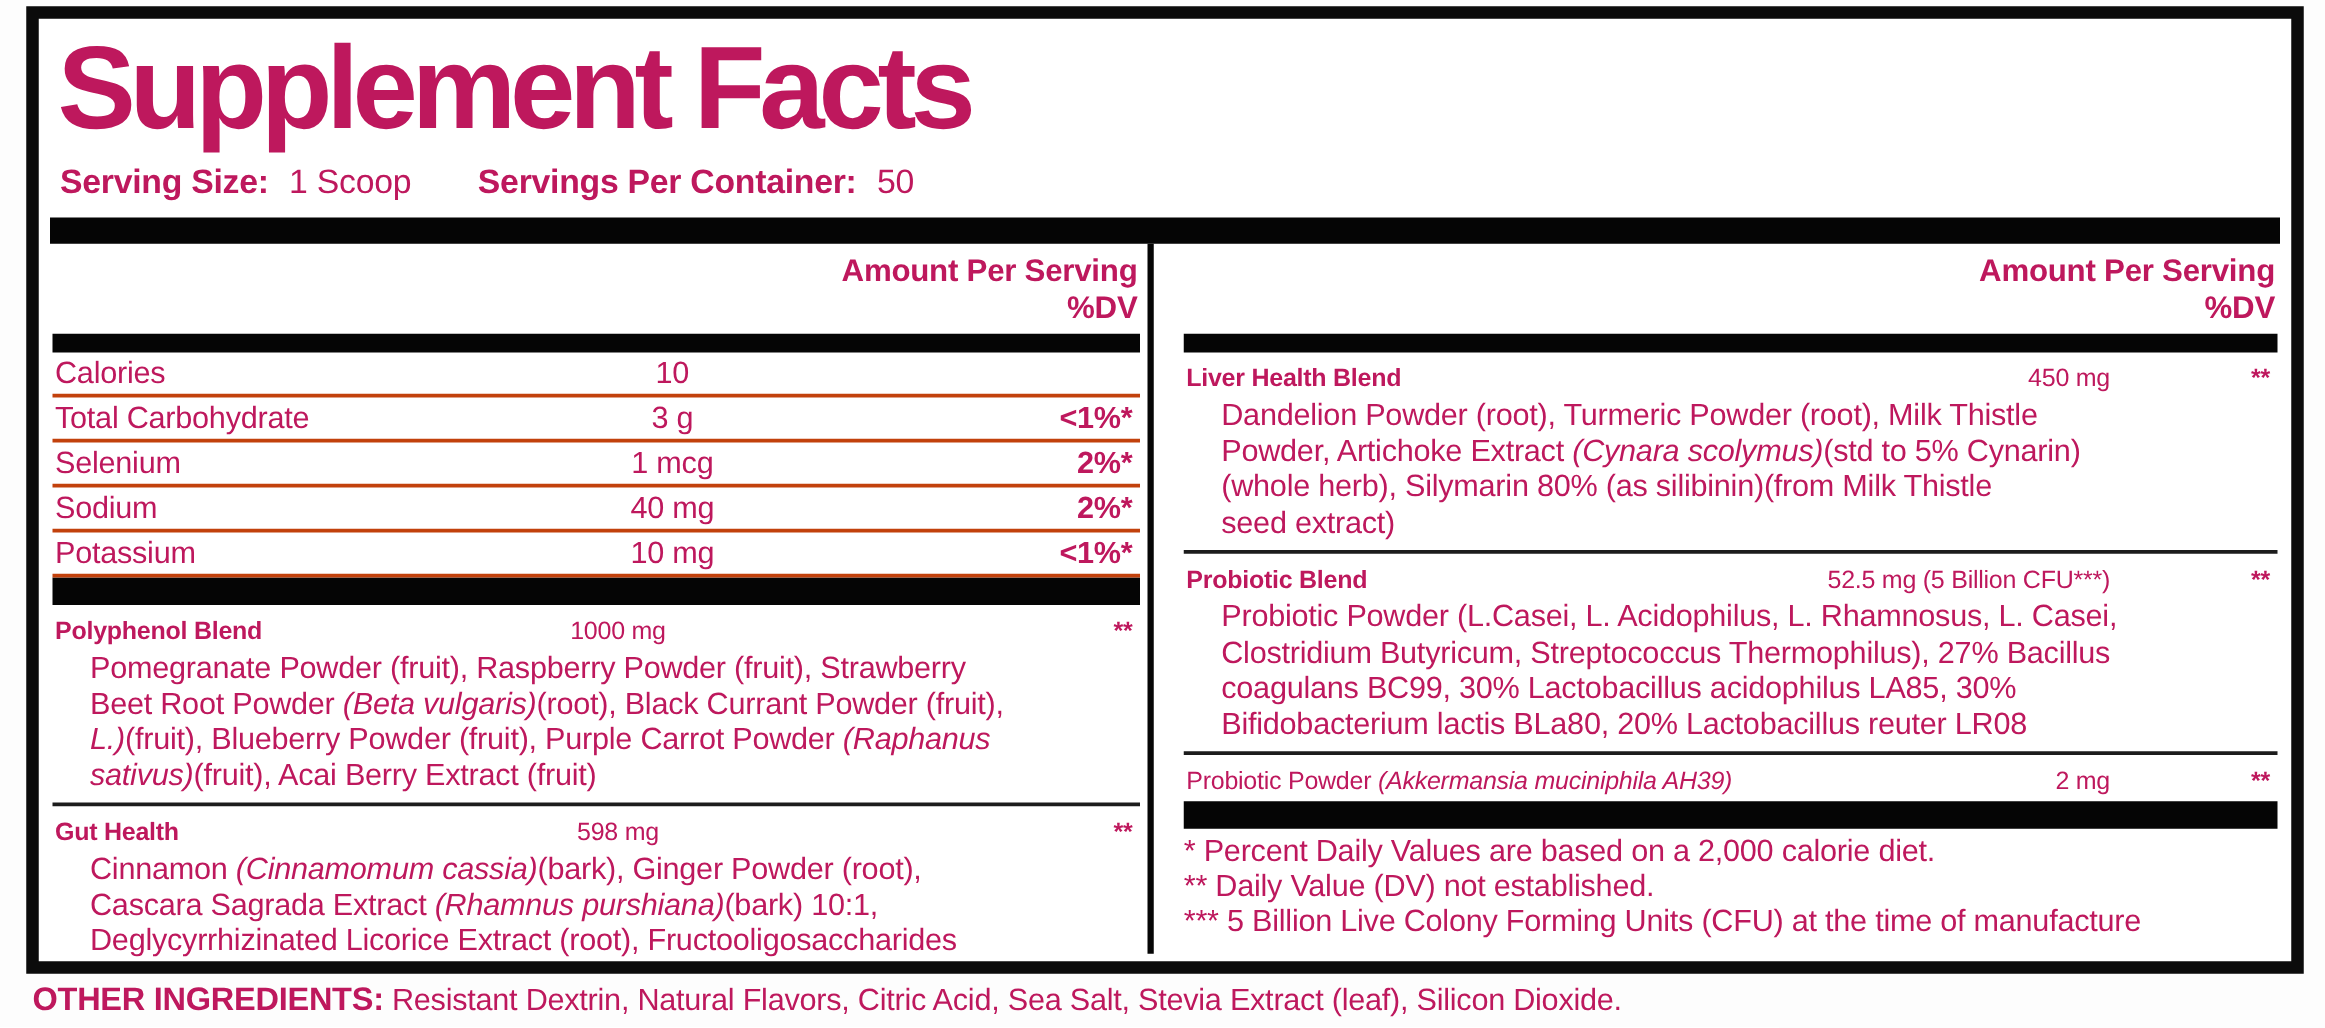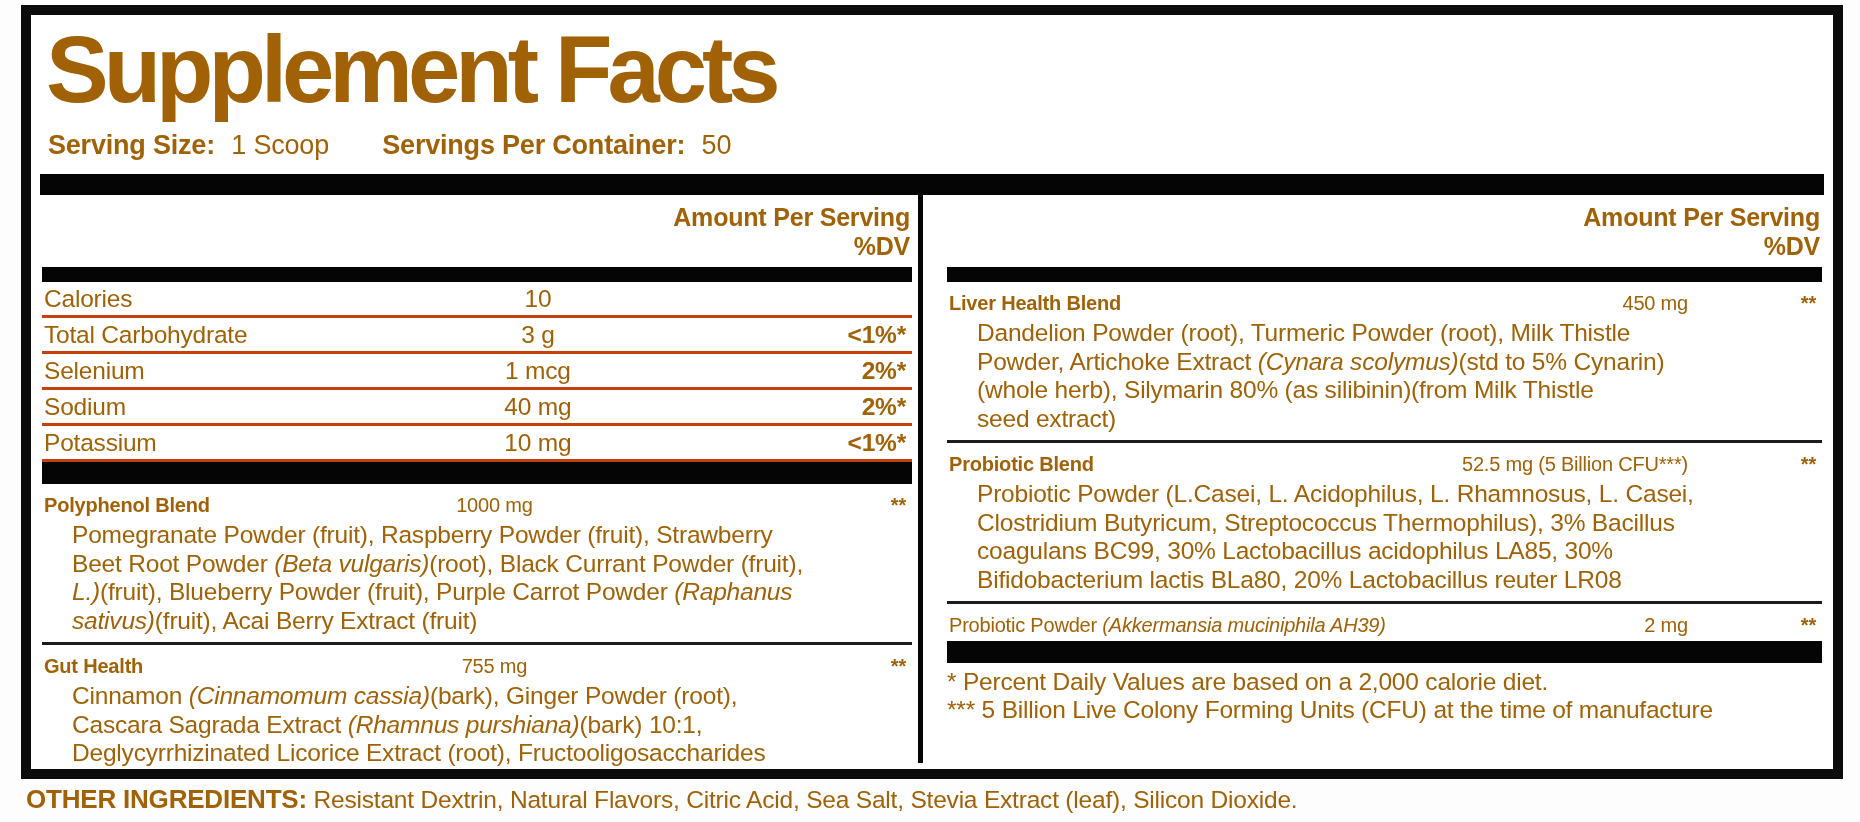--- a/index.html
+++ b/index.html
@@ -1,17 +1,17 @@
 <!DOCTYPE html>
 <html><head>
 <meta charset="utf-8">
 <style>
   html,body{margin:0;padding:0;background:#ffffff;}
   .page{position:relative;width:1860px;height:822px;background:#fdfdfd;overflow:hidden;
-        font-family:"Liberation Sans",sans-serif;color:#a16207;letter-spacing:-0.2px;}
+        font-family:"Liberation Sans",sans-serif;color:#be185d;letter-spacing:-0.2px;}
   .facts-box{position:absolute;left:21px;top:5px;width:1822px;height:774px;box-sizing:border-box;
              border:10px solid #0b0b0b;background:#ffffff;padding:0 9px;overflow:hidden;}
   .title{margin:10px 0 0 6px;font-size:94px;line-height:0.95;font-weight:bold;letter-spacing:-5px;}
   .serving-row{margin:16px 0 0 8px;font-size:27px;}
   .b{font-weight:bold;}
   .gap-left{margin-left:46px;}
   .serving-row .val{margin-left:9px;font-weight:normal;}
   .bar-xl{height:21px;background:#050505;margin-top:13px;}
   .bar-md{height:15px;background:#050505;}
   .bar-lg{height:22px;background:#050505;}
@@ -108,21 +108,21 @@
               <div class="tline"><i>L.)</i><span>(fruit), Blueberry Powder (fruit), Purple Carrot Powder </span><i>(Raphanus</i></div>
               <div class="tline"><i>sativus)</i><span>(fruit), Acai Berry Extract (fruit)</span></div>
             </div>
         </div>
 
         <div class="thin"></div>
 
         <div>
           <div class="bhead">
             <span class="bname">Gut Health</span>
-            <span class="bamount">755 mg</span>
+            <span class="bamount">598 mg</span>
             <span class="bdv">**</span>
           </div>
           <div class="bdesc">
               <div class="tline"><span>Cinnamon </span><i>(Cinnamomum cassia)</i><span>(bark), Ginger Powder (root),</span></div>
               <div class="tline"><span>Cascara Sagrada Extract </span><i>(Rhamnus purshiana)</i><span>(bark) 10:1,</span></div>
               <div class="tline"><span>Deglycyrrhizinated Licorice Extract (root), Fructooligosaccharides</span></div>
             </div>
         </div>
       </div>
 
@@ -152,38 +152,39 @@
         <div class="thin"></div>
 
         <div>
           <div class="bhead">
             <span class="bname">Probiotic Blend</span>
             <span class="bamount">52.5 mg (5 Billion CFU***)</span>
             <span class="bdv">**</span>
           </div>
           <div class="bdesc">
               <div class="tline"><span>Probiotic Powder (L.Casei, L. Acidophilus, L. Rhamnosus, L. Casei,</span></div>
-              <div class="tline"><span>Clostridium Butyricum, Streptococcus Thermophilus), 3% Bacillus</span></div>
+              <div class="tline"><span>Clostridium Butyricum, Streptococcus Thermophilus), 27% Bacillus</span></div>
               <div class="tline"><span>coagulans BC99, 30% Lactobacillus acidophilus LA85, 30%</span></div>
               <div class="tline"><span>Bifidobacterium lactis BLa80, 20% Lactobacillus reuter LR08</span></div>
             </div>
         </div>
 
         <div class="thin"></div>
 
         <div class="bhead prow">
           <span class="bname"><span>Probiotic Powder </span><i>(Akkermansia muciniphila AH39)</i></span>
           <span class="bamount">2 mg</span>
           <span class="bdv">**</span>
         </div>
 
         <div class="bar-lg"></div>
 
         <div class="footnotes">
             <div class="tline"><span>* Percent Daily Values are based on a 2,000 calorie diet.</span></div>
+            <div class="tline"><span>** Daily Value (DV) not established.</span></div>
             <div class="tline"><span>*** 5 Billion Live Colony Forming Units (CFU) at the time of manufacture</span></div>
           </div>
       </div>
     </div>
   </div>
 
   <div class="other">
     <span class="lbl">OTHER INGREDIENTS:</span>
     <span>Resistant Dextrin, Natural Flavors, Citric Acid, Sea Salt, Stevia Extract (leaf), Silicon Dioxide.</span>
   </div>

